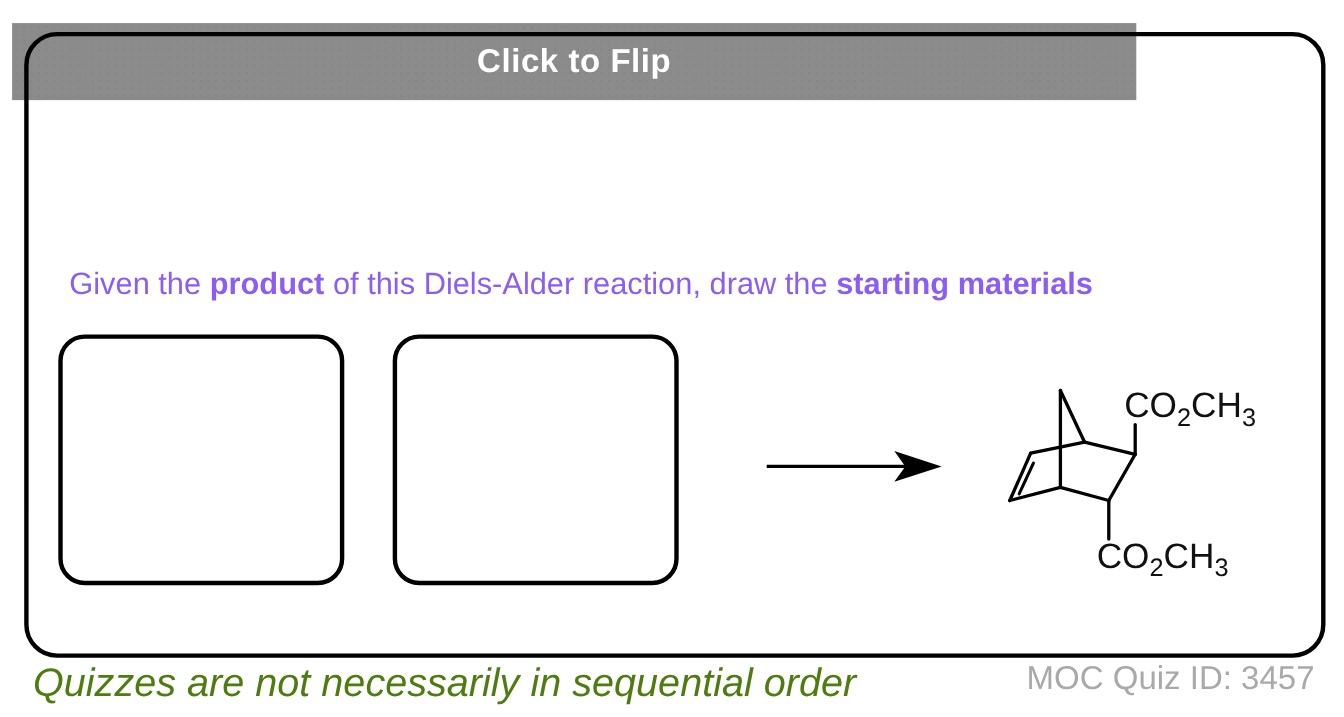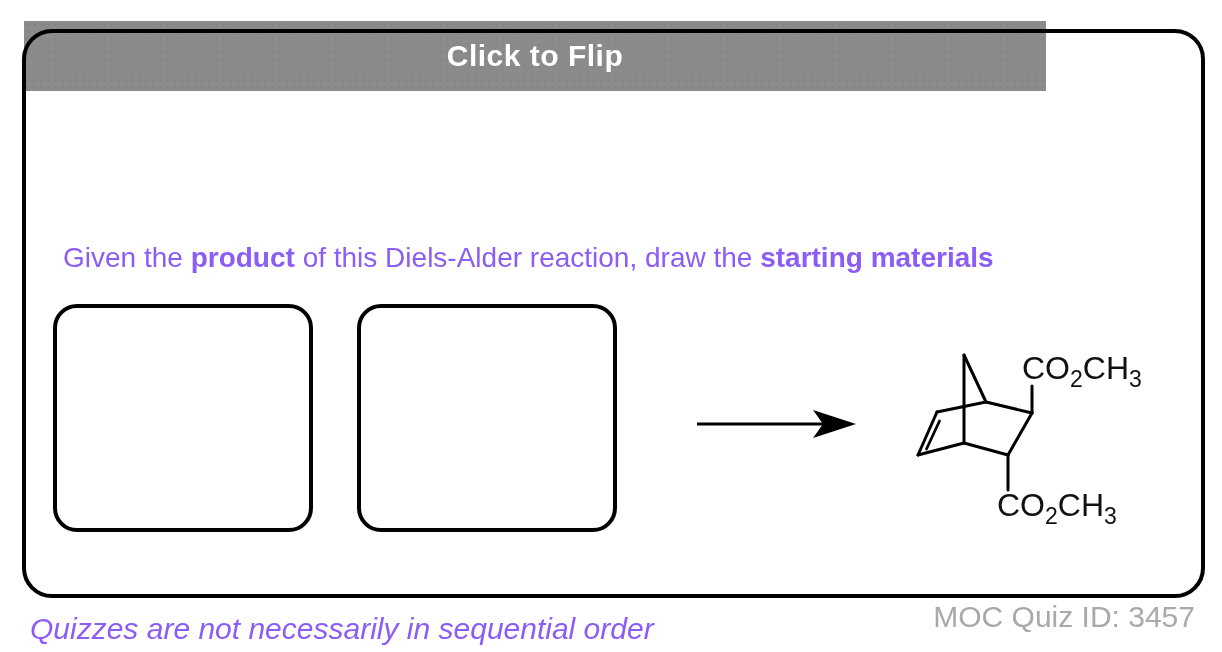--- a/index.html
+++ b/index.html
@@ -1,21 +1,21 @@
 <!DOCTYPE html>
 <html><head>
 <meta charset="utf-8">
 <style>
   html,body{margin:0;padding:0;}
   body{
     width:1222px;height:652px;position:relative;background:#ffffff;
     font-family:"Liberation Sans","DejaVu Sans",sans-serif;overflow:hidden;
   }
   .flip-bar{
-    position:absolute;left:24px;top:21px;width:1022px;height:70px;
+    position:absolute;left:11px;top:21px;width:1022px;height:70px;
     background:#8b8b8b;
     background-image:radial-gradient(#858585 1px, transparent 1.2px);
     background-size:7px 7px;
     display:flex;align-items:center;justify-content:center;
     cursor:pointer;
   }
   .flip-label{
     color:#ffffff;font-size:30px;font-weight:600;letter-spacing:0.5px;
   }
   .quiz-card{
@@ -34,21 +34,21 @@
     box-sizing:border-box;
   }
   .answer-box.first{left:53px;}
   .answer-box.second{left:357px;}
   .arrow-svg{position:absolute;left:690px;top:399px;}
   .molecule-svg{position:absolute;left:890px;top:335px;}
   .mol-label{font-family:"Liberation Sans","DejaVu Sans",sans-serif;font-size:32px;fill:#111;}
   .mol-sub{font-size:23px;}
   .footer-note{
     position:absolute;left:30px;top:600px;
-    font-size:30px;font-style:italic;color:#8b5cf6;white-space:nowrap;margin-top:12px;
+    font-size:36px;font-style:italic;color:#4d7c0f;white-space:nowrap;
   }
   .quiz-id{
     position:absolute;right:27px;top:600px;
     font-size:30px;color:#a9a9a9;white-space:nowrap;text-align:right;
   }
 </style>
 </head>
 <body>
 
 <div class="flip-bar">

